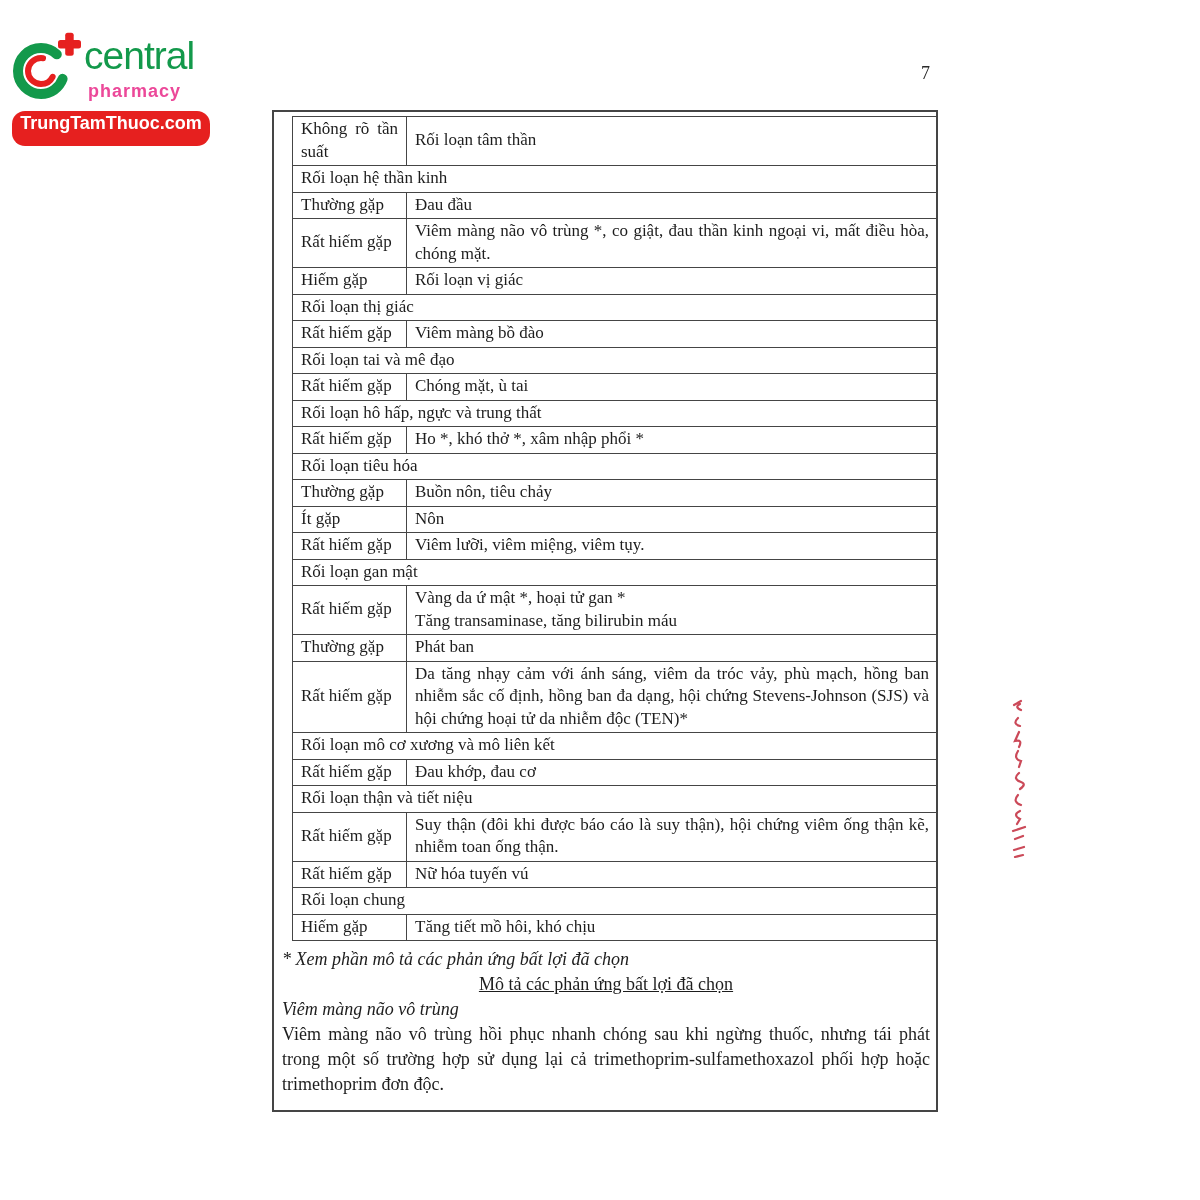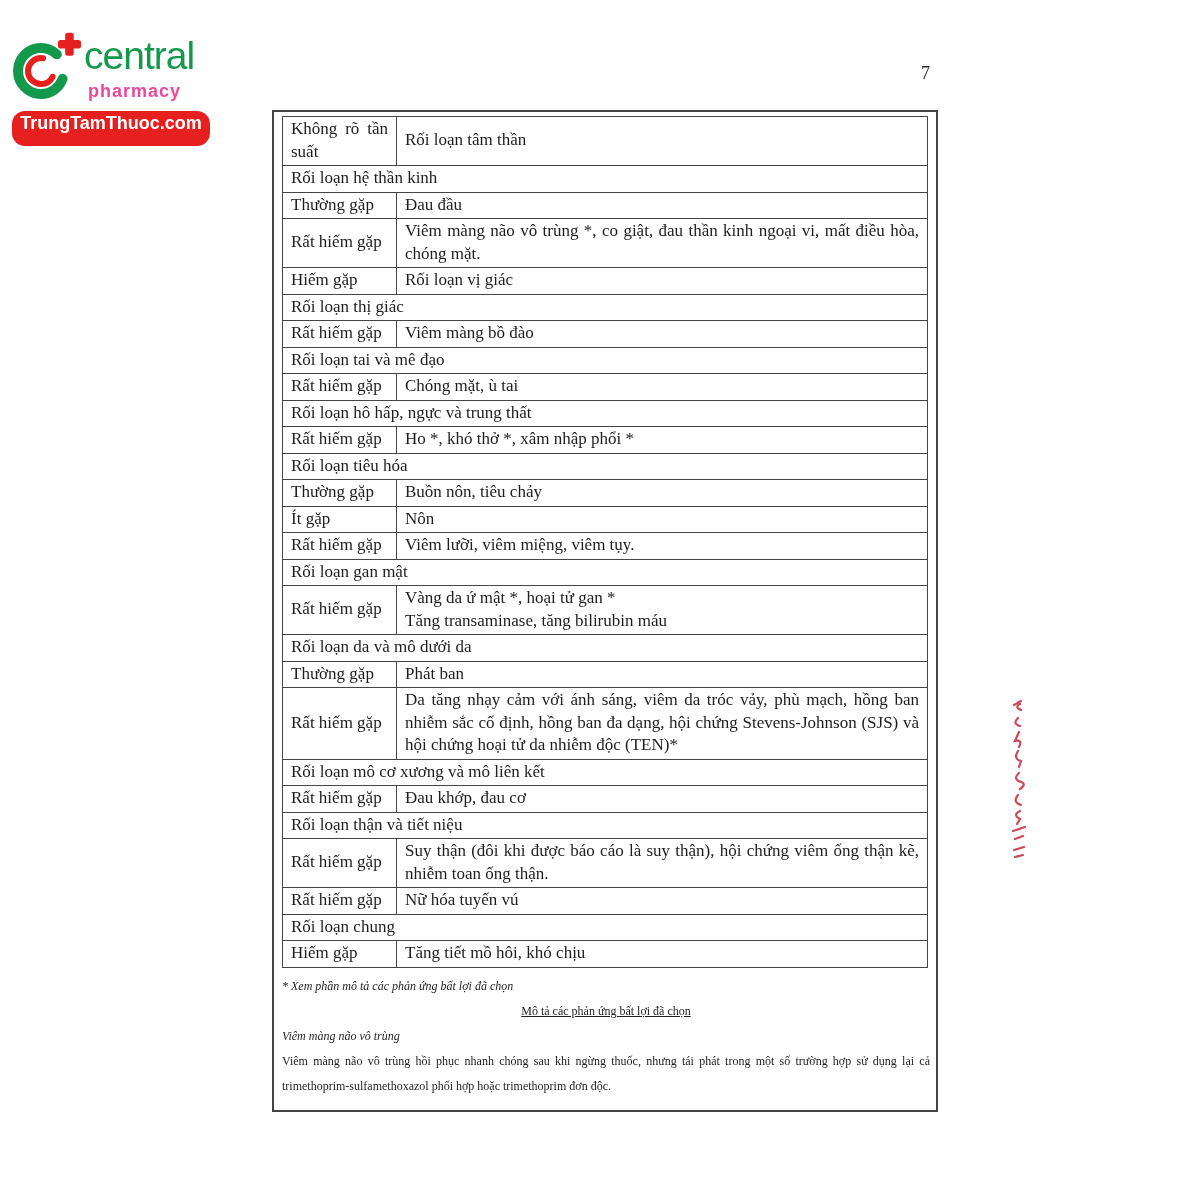--- a/index.html
+++ b/index.html
@@ -20,30 +20,30 @@
 
   
   .page-number{position:absolute;left:921px;top:63px;font-size:18px;color:#2a2a2a;}
 
   
   .doc-box{position:absolute;left:272px;top:110px;width:666px;height:1002px;
            border:2px solid #454545;box-sizing:border-box;
            padding:4px 6px 0 8px;overflow:hidden;}
 
   
-  table.adverse{border-collapse:collapse;table-layout:fixed;width:646px;}
+  table.adverse{border-collapse:collapse;table-layout:fixed;width:646px;margin-left:10px;}
   table.adverse td{border:1px solid #454545;font-size:17px;line-height:22.5px;
                    padding:1px 8px 2px;vertical-align:middle;text-align:justify;
                    overflow:hidden;}
   td.section-cell{font-weight:normal;text-align:left;}
   td.desc-cell div{margin:0;}
 
   
   .footnotes{margin-top:6px;width:648px;}
-  .footnotes p{margin:0;font-size:12px;line-height:25px;}
+  .footnotes p{margin:0;font-size:18px;line-height:25px;}
   .fn-italic{font-style:italic;}
   .fn-underline{text-decoration:underline;text-align:center;}
   .fn-para{line-height:26px;text-align:justify;}
 
   
   .stamp{position:absolute;left:1006px;top:698px;}
 </style>
 </head>
 <body>
 
@@ -148,23 +148,20 @@
           </tr>
           <tr>
             <td colspan="2" class="section-cell">Rối loạn gan mật</td>
           </tr>
           <tr>
             <td class="freq-cell">Rất hiếm gặp</td>
             <td class="desc-cell">
               <div>Vàng da ứ mật *, hoại tử gan *</div>
               <div>Tăng transaminase, tăng bilirubin máu</div>
             </td>
-          </tr>
-          <tr>
-            <td colspan="2" class="section-cell">Rối loạn da và mô dưới da</td>
           </tr>
           <tr>
             <td class="freq-cell">Thường gặp</td>
             <td class="desc-cell">
               <div>Phát ban</div>
             </td>
           </tr>
           <tr>
             <td class="freq-cell">Rất hiếm gặp</td>
             <td class="desc-cell">

